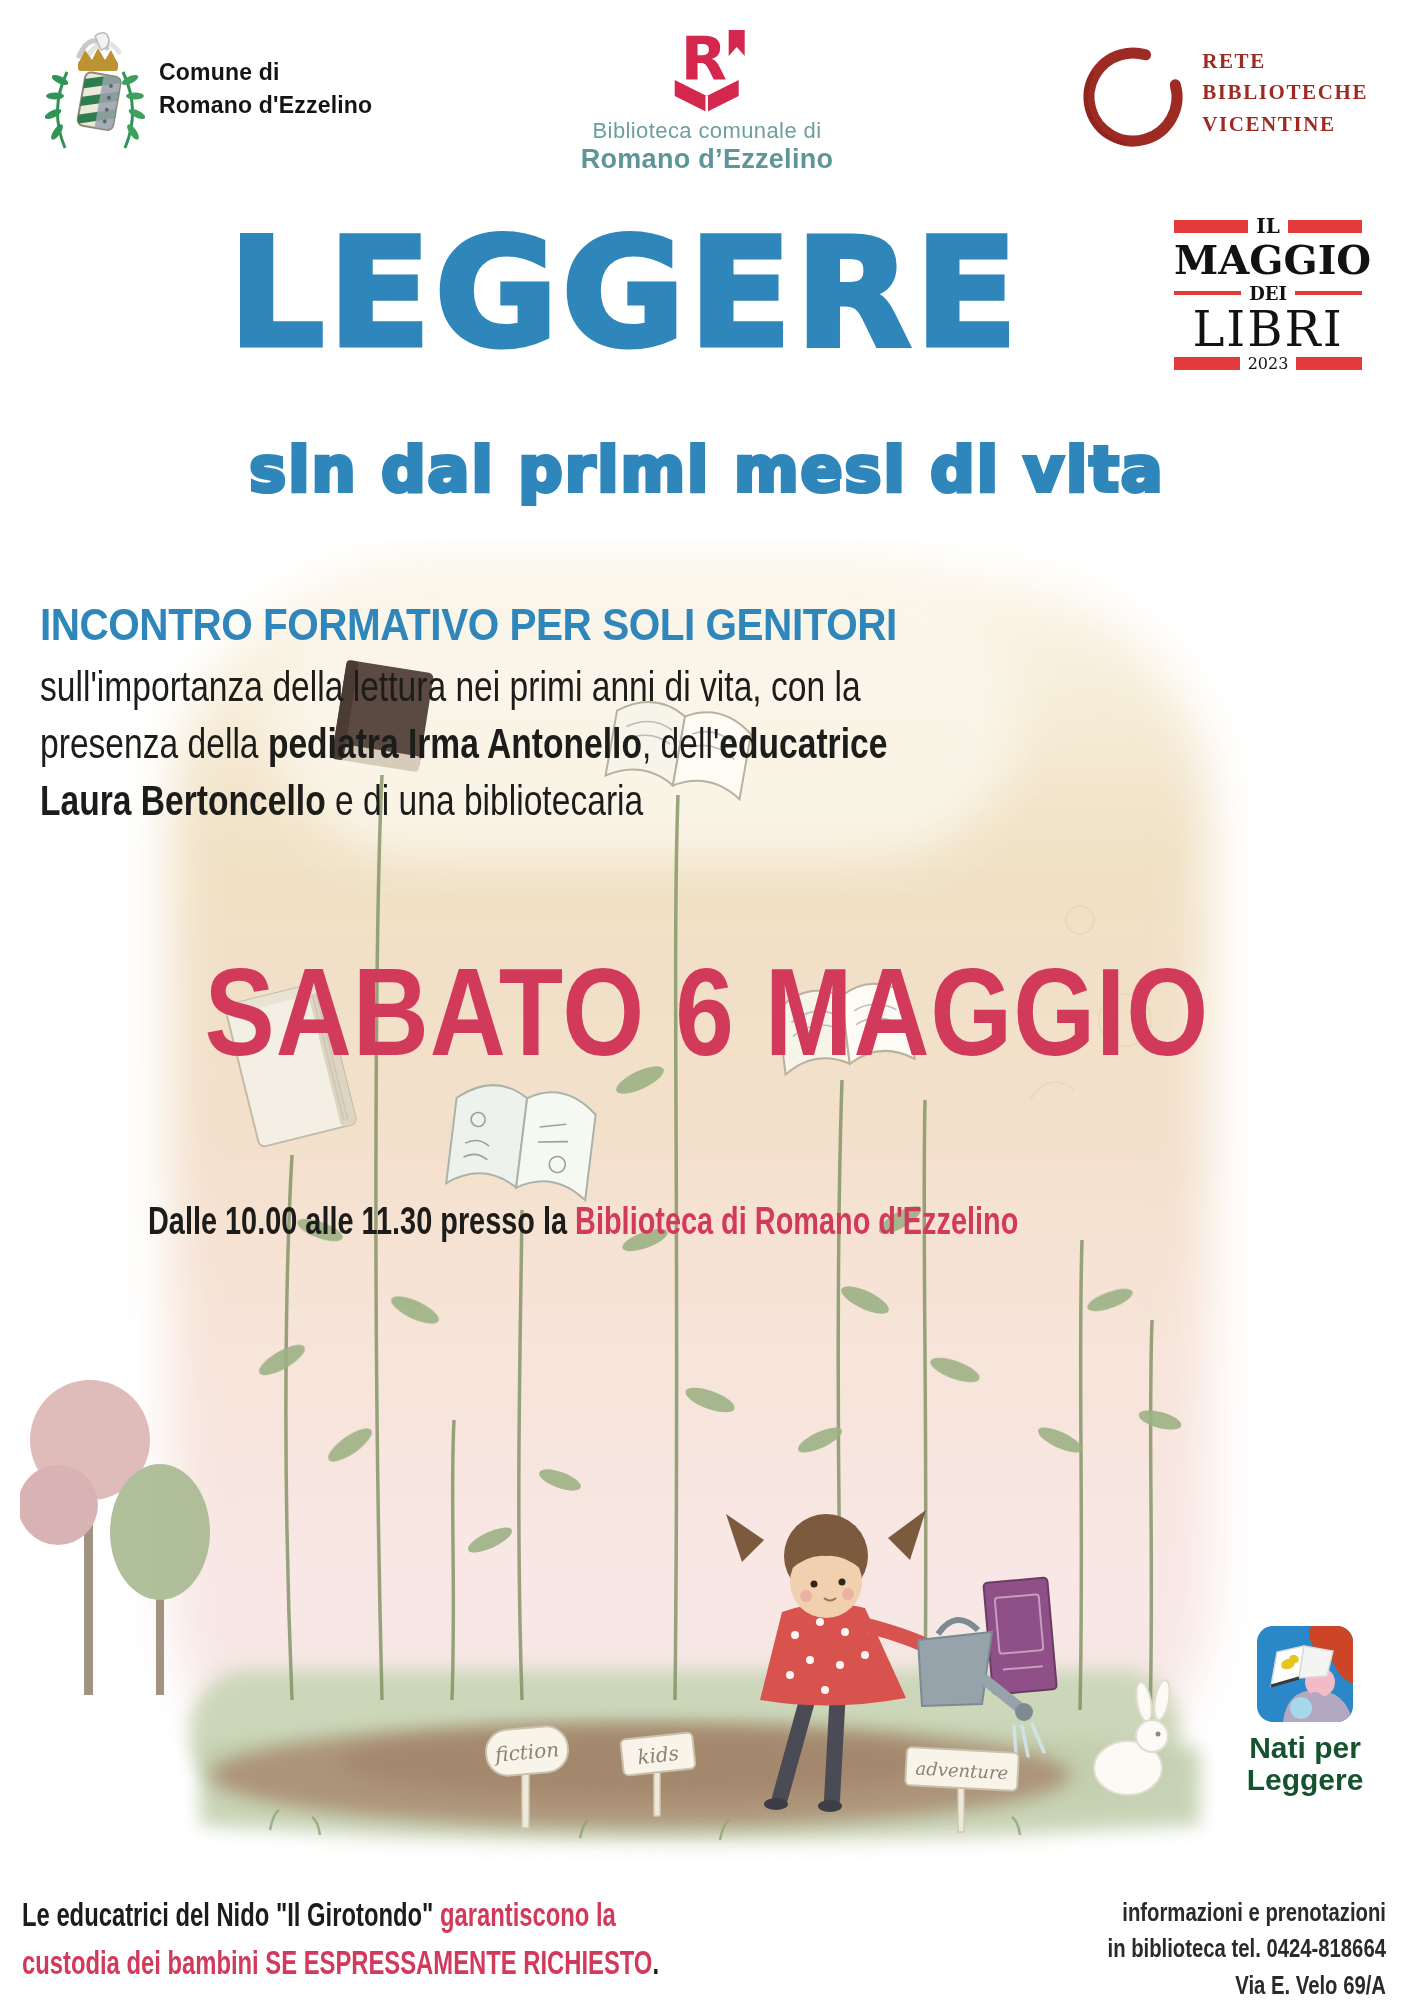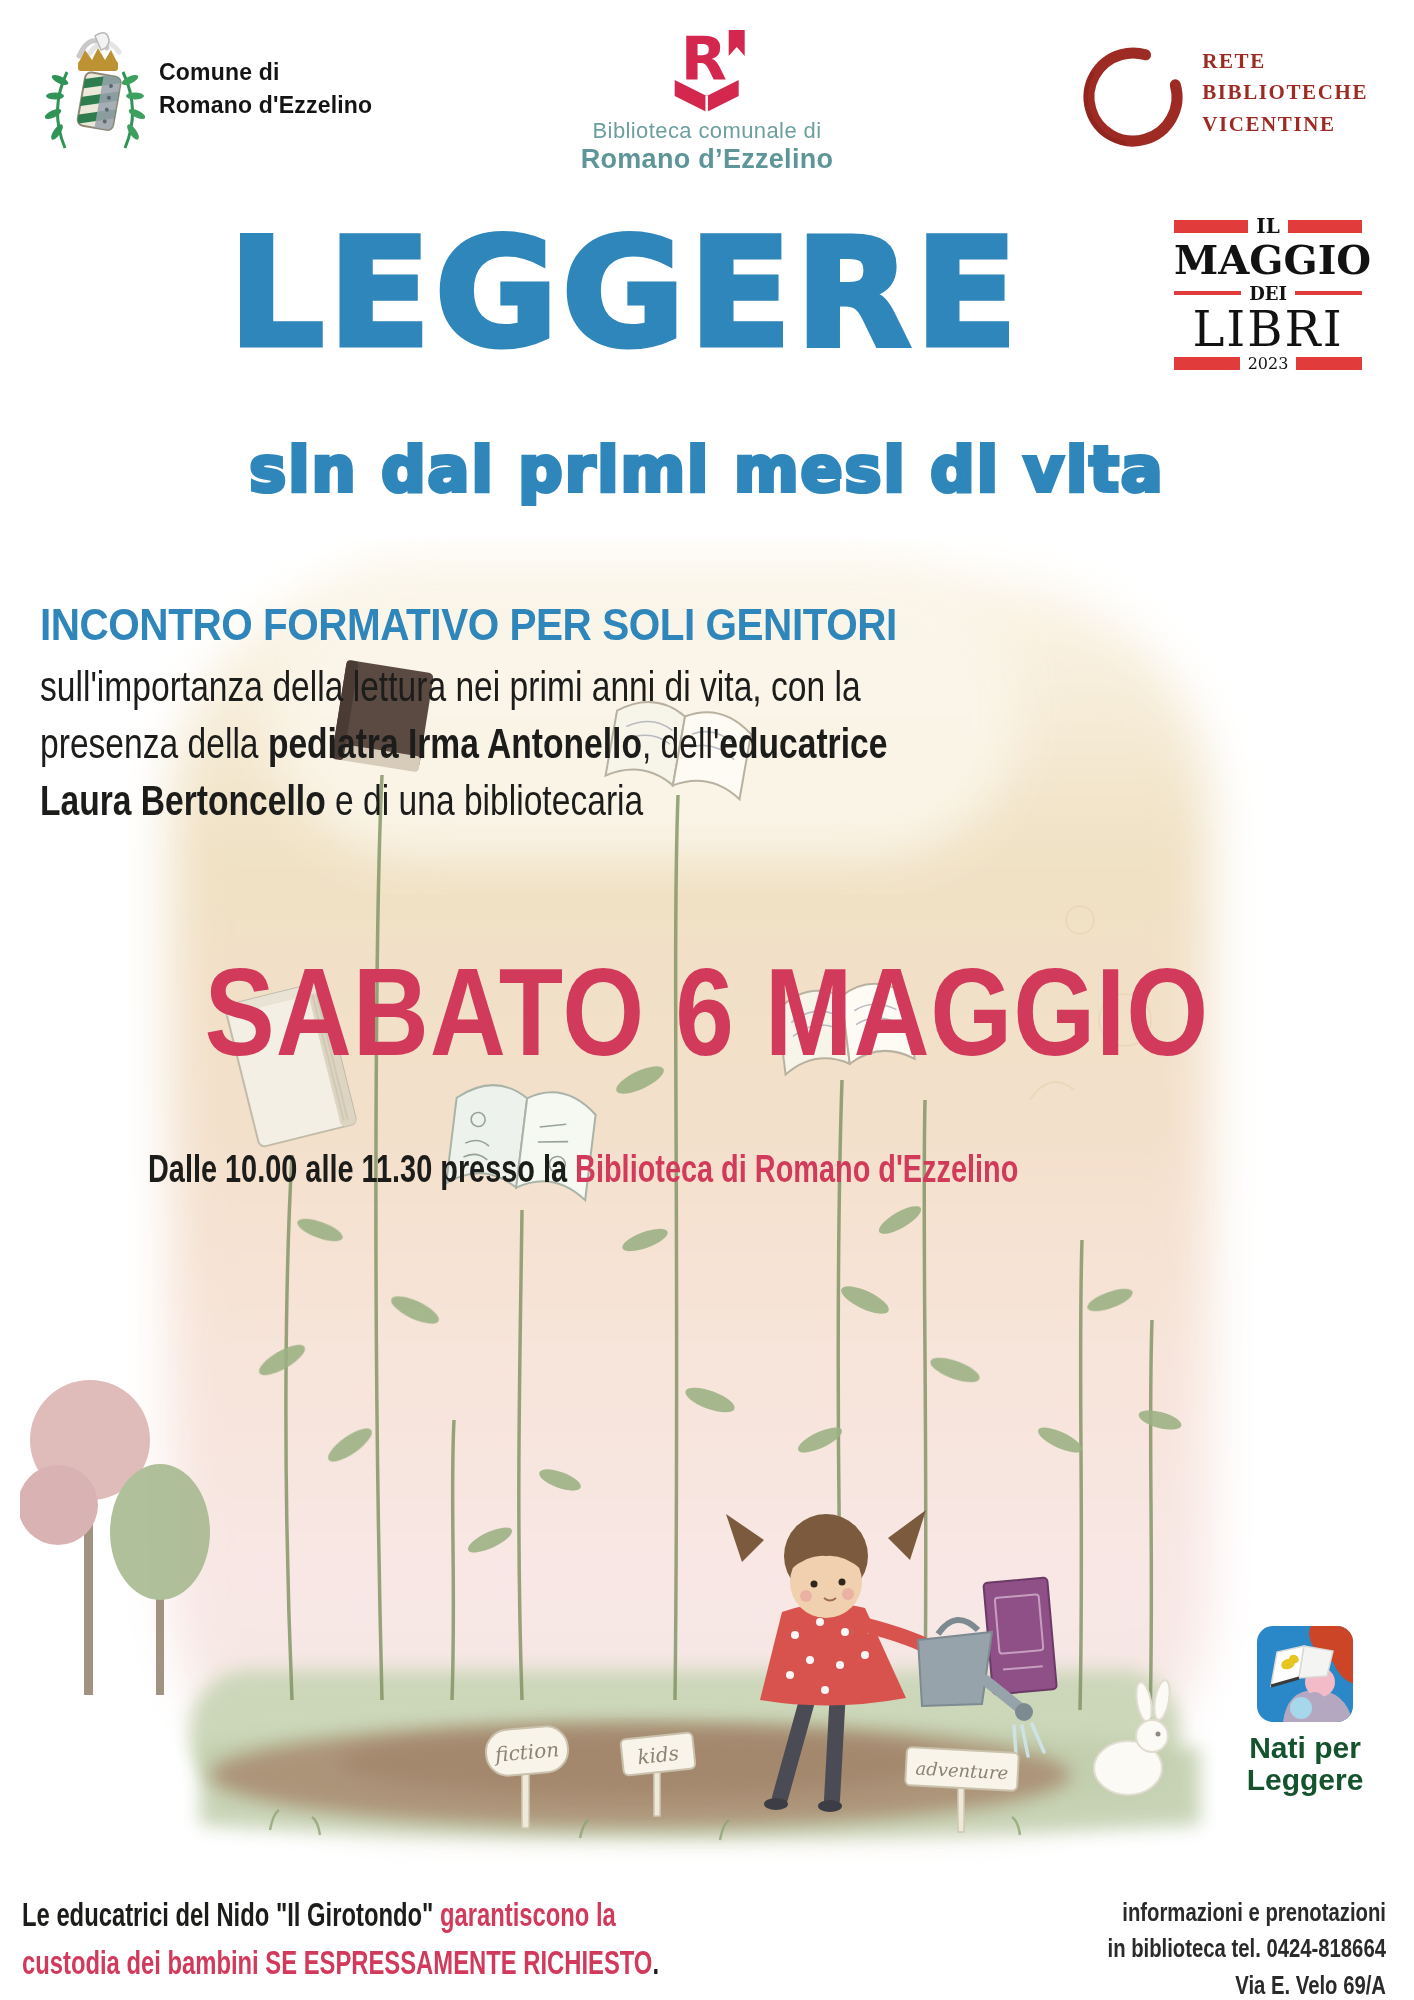--- a/index.html
+++ b/index.html
@@ -41,21 +41,21 @@
   .b-head{position:absolute;left:40px;top:600px;z-index:3;color:#2f86ba;font-weight:bold;font-size:44px;letter-spacing:-0.5px;}
   .b-head .cxl{transform:scaleX(.92);}
   .b-lines{position:absolute;left:40px;top:658px;z-index:3;color:#1c1c1a;font-size:42px;line-height:57px;}
   .b-lines .cxl{transform:scaleX(.80);}
   .b-line{white-space:nowrap;}
   .bold{font-weight:bold;}
   
   .bigdate{position:absolute;left:0;top:950px;width:100%;text-align:center;z-index:3;
     color:#d23a5c;font-weight:bold;font-size:124px;line-height:1;}
   .bigdate .cxc{transform:scaleX(.85);letter-spacing:1px;}
-  .timeline{position:absolute;left:148px;top:1148px;z-index:3;font-weight:bold;font-size:38px;color:#1c1c1a;}
+  .timeline{position:absolute;left:148px;top:1200px;z-index:3;font-weight:bold;font-size:38px;color:#1c1c1a;}
   .timeline .cxl{transform:scaleX(.76);}
   .crimson{color:#d23a5c;}
   
   .note1{position:absolute;left:22px;top:1766px;z-index:3;font-weight:bold;font-size:34px;line-height:1.34;}
   .note1 .cxl{transform:scaleX(.70);}
   .note2{position:absolute;left:22px;top:1890px;z-index:3;font-weight:bold;font-size:34px;line-height:1.42;color:#1c1c1a;}
   .note2 .cxl{transform:scaleX(.70);}
   .contact{position:absolute;right:28px;top:1894px;z-index:3;text-align:right;font-weight:bold;font-size:26px;line-height:1.4;color:#2a2a2a;}
   .contact .cxr{transform:scaleX(.78);}
   .contact div{white-space:nowrap;text-align:right;}

